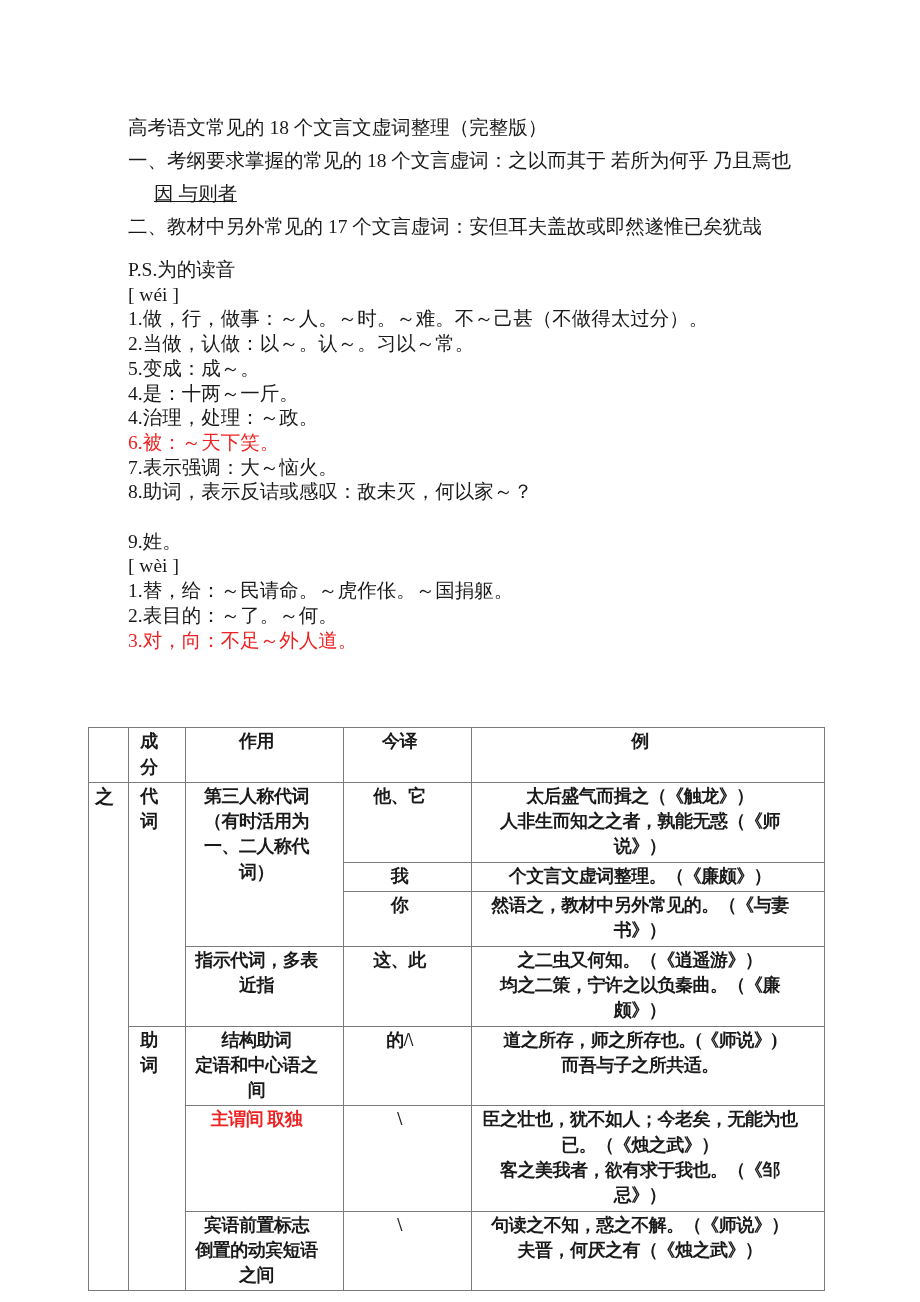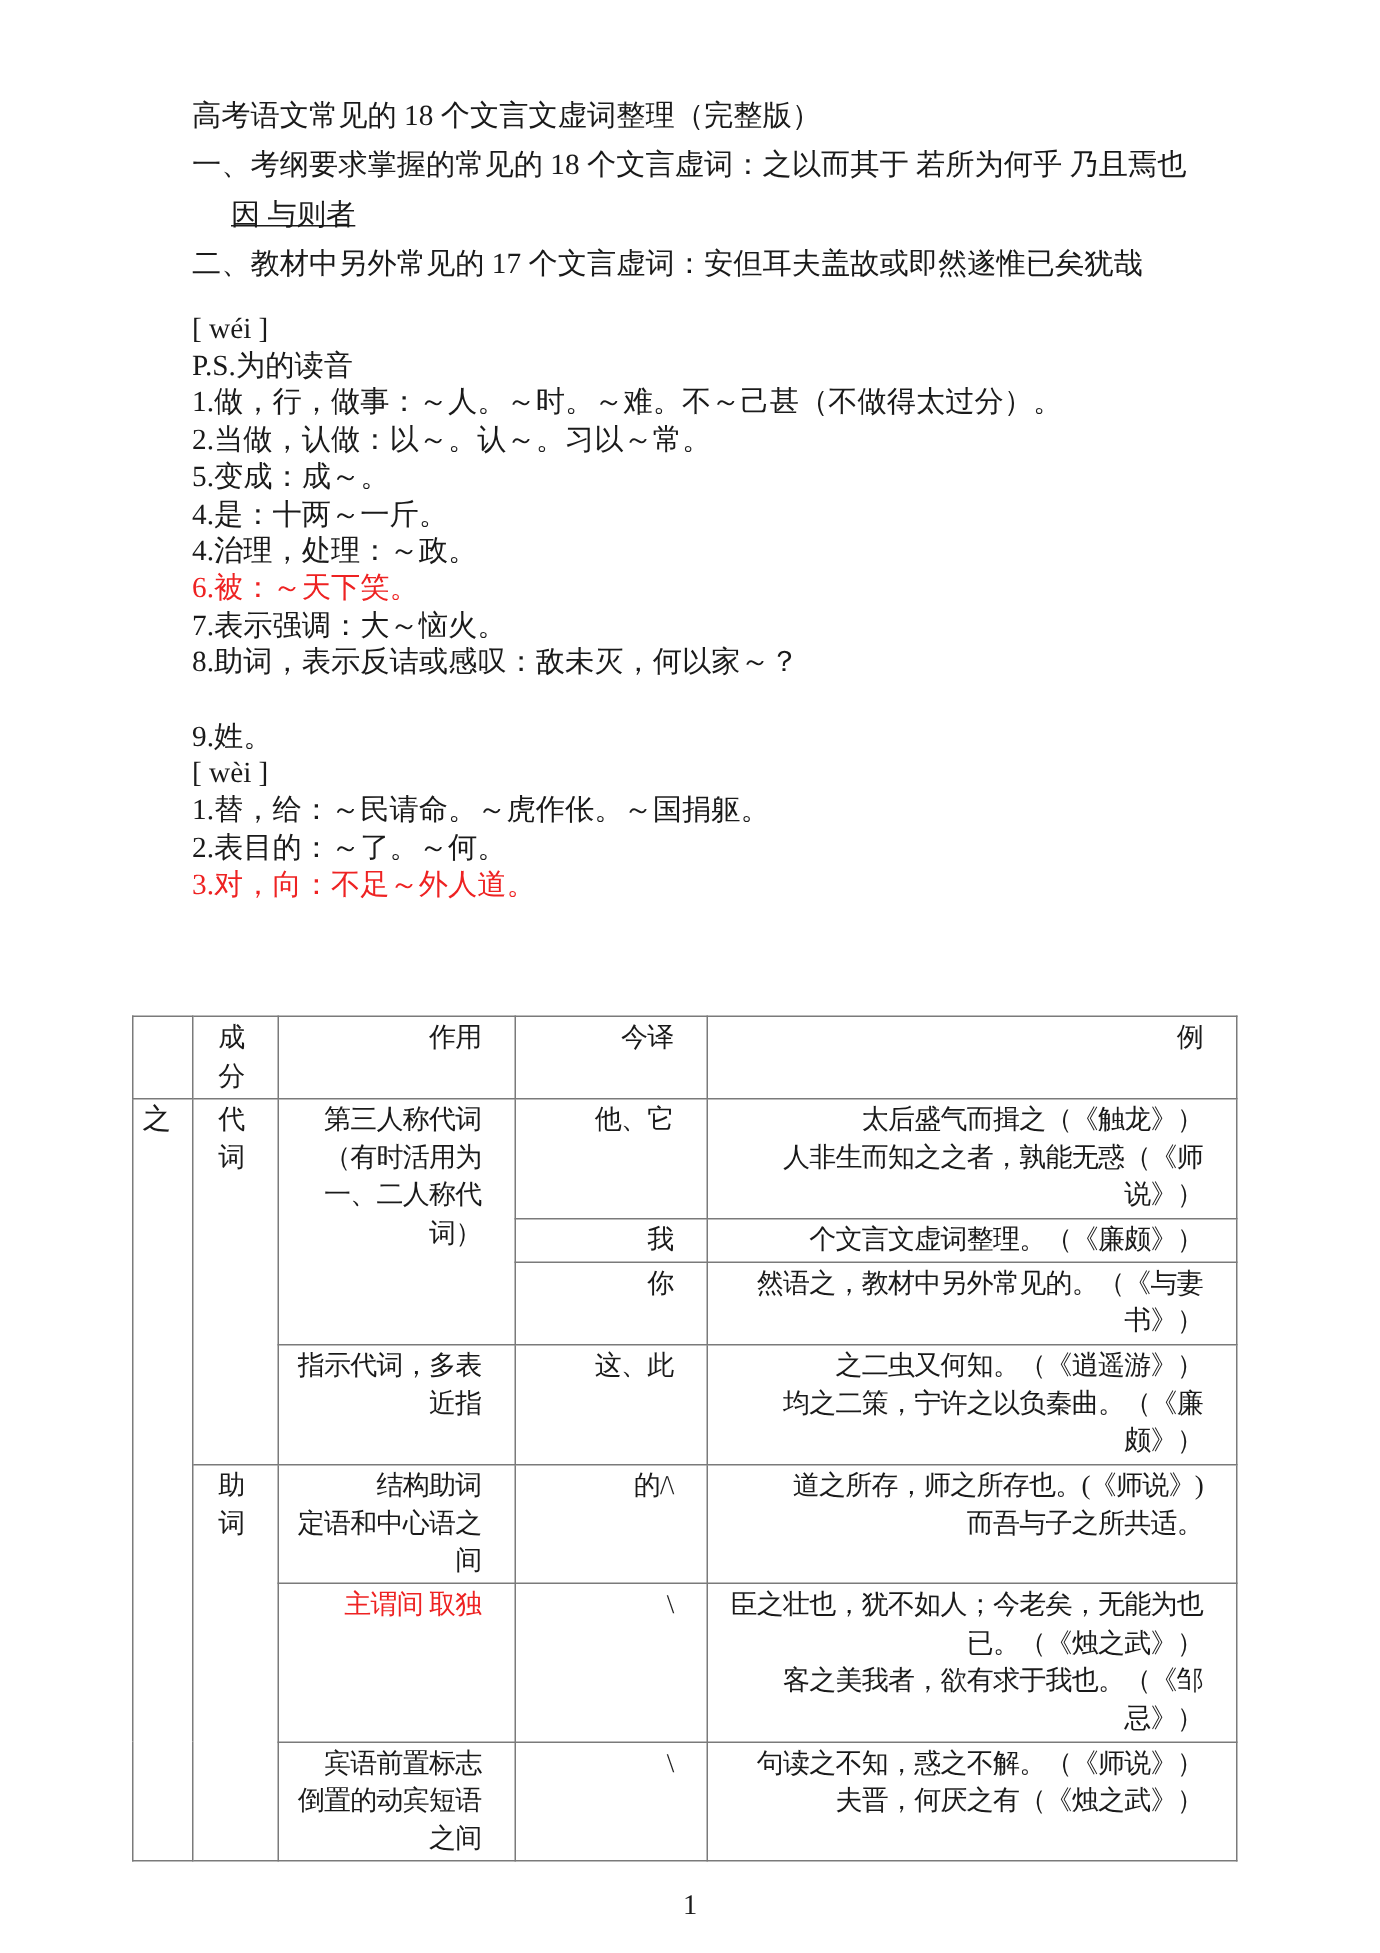--- a/index.html
+++ b/index.html
@@ -13,21 +13,21 @@
     background:#ffffff;
     color:var(--ink);
     font-family:"Liberation Serif","DejaVu Serif",serif;
     overflow:hidden;
   }
   .text-block{
     margin-left:128px;
     width:710px;
   }
   .head{
-    padding-top:61px;
+    padding-top:111px;
     font-size:19.5px;
     line-height:33px;
   }
   .head .hang{ padding-left:26px;text-decoration:underline; }
   .ps-block{
     margin-top:15px;
     font-size:19.5px;
     line-height:24.7px;
   }
   .blank-line{ height:24.7px; }
@@ -39,22 +39,22 @@
     width:737px;
   }
   .grid col.c0{width:40px;}
   .grid col.c1{width:57px;}
   .grid col.c2{width:158px;}
   .grid col.c3{width:128px;}
   .grid col.c4{width:353px;}
   .grid th,.grid td{
     border:1px solid var(--line);
     vertical-align:top;
-    text-align:right;
-    font-weight:normal;
+    text-align:center;
+    font-weight:bold;
     padding:1px 22px 2px 6px;
     font-size:18px;
     letter-spacing:-0.5px;
     line-height:25.3px;
     white-space:pre-line;
     overflow:hidden;
   }
   .grid th{ height:25px; }
   .grid td.word-cell{ font-size:19px; }
   .pagenum{
@@ -68,22 +68,22 @@
 
 <div class="text-block">
   <div class="head">
     <div>高考语文常见的 18 个文言文虚词整理（完整版）</div>
     <div>一、考纲要求掌握的常见的 18 个文言虚词：之以而其于 若所为何乎 乃且焉也</div>
     <div class="hang">因 与则者</div>
     <div>二、教材中另外常见的 17 个文言虚词：安但耳夫盖故或即然遂惟已矣犹哉</div>
   </div>
 
   <div class="ps-block">
+    <div>P.S.为的读音</div>
     <div>[ wéi ]</div>
-    <div>P.S.为的读音</div>
     <div>1.做，行，做事：～人。～时。～难。不～己甚（不做得太过分）。</div>
     <div>2.当做，认做：以～。认～。习以～常。</div>
     <div>5.变成：成～。</div>
     <div>4.是：十两～一斤。</div>
     <div>4.治理，处理：～政。</div>
     <div class="red">6.被：～天下笑。</div>
     <div>7.表示强调：大～恼火。</div>
     <div>8.助词，表示反诘或感叹：敌未灭，何以家～？</div>
     <div class="blank-line"></div>
     <div>9.姓。</div>

